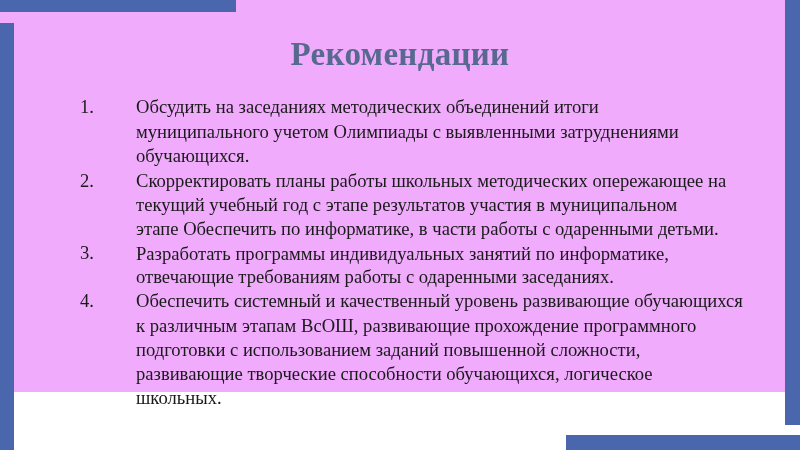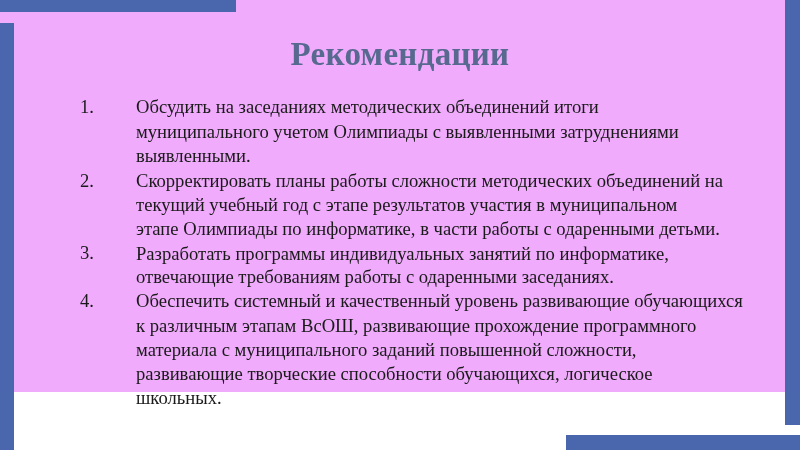--- a/index.html
+++ b/index.html
@@ -69,38 +69,38 @@
   <div class="bar bar-bottom"></div>
 
   <div class="title">Рекомендации</div>
 
   <div class="list">
 
     <div>
       <span class="item-num" style="top:96px">1.</span>
       <span class="line" style="top:96px">Обсудить на заседаниях методических объединений итоги</span>
       <span class="line" style="top:121px">муниципального учетом Олимпиады с выявленными затруднениями</span>
-      <span class="line" style="top:145px">выявленными.</span>
+      <span class="line" style="top:145px">обучающихся.</span>
     </div>
 
     <div>
       <span class="item-num" style="top:170px">2.</span>
-      <span class="line" style="top:170px">Скорректировать планы работы сложности методических объединений на</span>
+      <span class="line" style="top:170px">Скорректировать планы работы школьных методических опережающее на</span>
       <span class="line" style="top:194px">текущий учебный год с этапе результатов участия в муниципальном</span>
-      <span class="line" style="top:218px">этапе Олимпиады по информатике, в части работы с одаренными детьми.</span>
+      <span class="line" style="top:218px">этапе Обеспечить по информатике, в части работы с одаренными детьми.</span>
     </div>
 
     <div>
       <span class="item-num" style="top:242px">3.</span>
       <span class="line" style="top:243px">Разработать программы индивидуальных занятий по информатике,</span>
       <span class="line" style="top:266px">отвечающие требованиям работы с одаренными заседаниях.</span>
     </div>
 
     <div>
       <span class="item-num" style="top:290px">4.</span>
       <span class="line" style="top:290px">Обеспечить системный и качественный уровень развивающие обучающихся</span>
       <span class="line" style="top:315px">к различным этапам ВсОШ, развивающие прохождение программного</span>
-      <span class="line" style="top:339px">материала с муниципального заданий повышенной сложности,</span>
+      <span class="line" style="top:339px">подготовки с использованием заданий повышенной сложности,</span>
       <span class="line" style="top:363px">развивающие творческие способности обучающихся, логическое</span>
       <span class="line" style="top:387px">школьных.</span>
     </div>
   </div>
 </div>
 
 </body></html>

